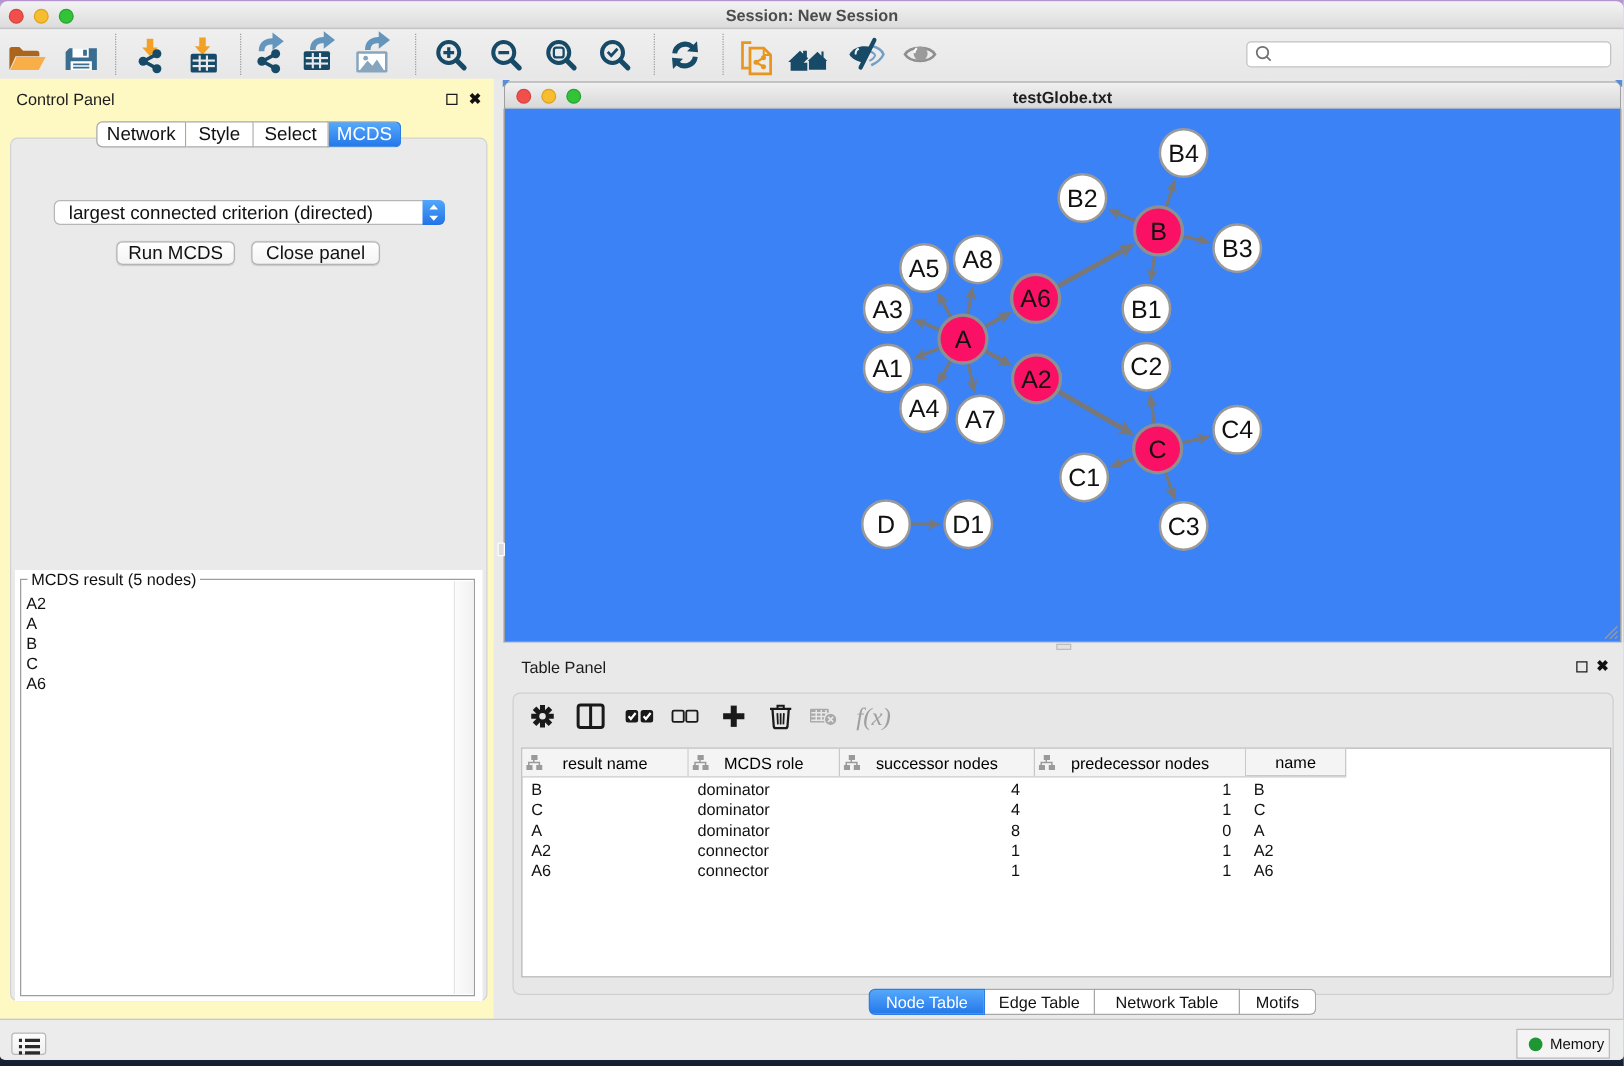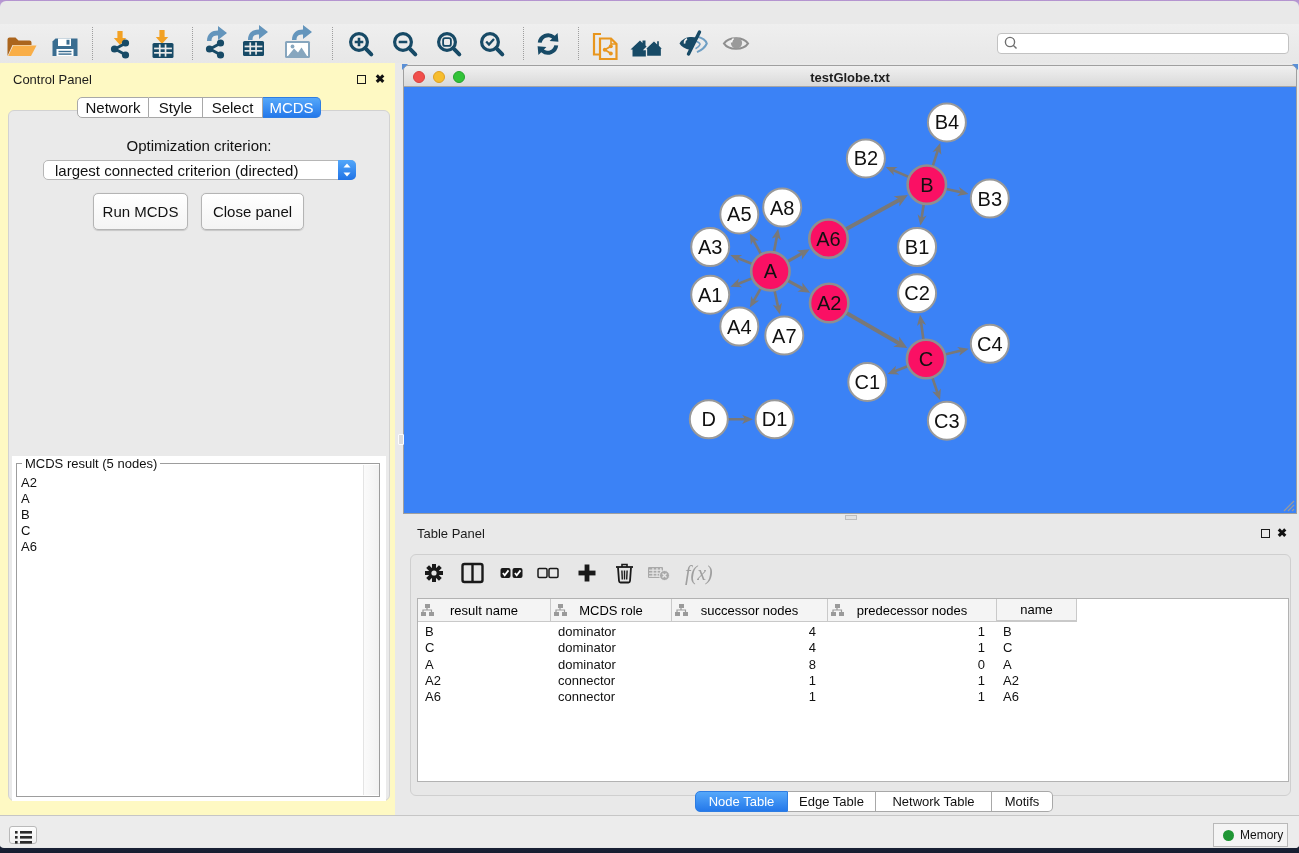--- a/index.html
+++ b/index.html
@@ -32,21 +32,21 @@
 .flbox { position:absolute; width:9px; height:9px; border:1.6px solid #1a1a1a; background:transparent; }
 .clx { position:absolute; font-size:12px; font-weight:bold; color:#111; }
 .seg { position:absolute; display:flex; height:21px; font-size:15px; z-index:5; }
 .seg div { background:#fff; border:1px solid #a8a8a8; border-left:none; color:#111;
   display:flex; align-items:center; justify-content:center; }
 .seg div:first-child { border-left:1px solid #a8a8a8; border-radius:5px 0 0 5px; }
 .seg div:last-child { border-radius:0 5px 5px 0; }
 .seg div.sel { background:linear-gradient(180deg,#55a8fa,#2478ea); color:#fff; border-color:#2e7de2; }
 #cpbox { position:absolute; left:8px; top:47px; width:382px; height:691px;
   background:#eaeaea; border:1px solid #d2d2d2; border-radius:6px; }
-.btn { position:absolute; height:37px; background:linear-gradient(180deg,#ffffff,#f4f4f4);
+.btn { position:absolute; height:19px; background:linear-gradient(180deg,#ffffff,#f4f4f4);
   border:1px solid #b4b4b4; border-radius:5px; font-size:15px; color:#111;
   display:flex; align-items:center; justify-content:center;
   box-shadow:0 0.5px 1px rgba(0,0,0,0.15); }
 
 #netwin { position:absolute; left:403px; top:64px; width:894px; height:449px; }
 #nettitle { position:absolute; left:0; top:0; width:894px; height:22px;
   background:linear-gradient(180deg,#f0f0f0,#d9d9d9); border:1px solid #9f9f9f;
   border-bottom:1px solid #a5a5a5; border-radius:5px 5px 0 0; }
 #netcanvas { position:absolute; left:0; top:22px; width:894px; height:427px;
   background:#3b82f6; border:1px solid #9f9f9f; border-top:none; }
@@ -65,20 +65,26 @@
   background:#ececec; border-top:1px solid #c6c6c6; }
 #membtn { position:absolute; left:1213px; top:7px; width:75px; height:24px;
   background:#f4f4f4; border:1px solid #b9b9b9; font-size:12px; color:#111;
   display:flex; align-items:center; }
 #listbtn { position:absolute; left:9px; top:10px; width:28px; height:18px;
   background:linear-gradient(180deg,#fdfdfd,#f0f0f0); border:1px solid #b9b9b9; border-radius:3px; }
 </style>
 </head>
 <body>
 <div id="app">
+  <div id="titlebar">
+    <div class="tl t1"></div>
+      <div class="tl t2"></div>
+      <div class="tl t3"></div>
+    <div class="ttl">Session: New Session</div>
+  </div>
   <div id="toolbar">
     <svg class="abs" style="left:0;top:0" width="760" height="39">
 <defs>
 <g id="share3">
             <line x1="0" y1="0" x2="10" y2="-5.5" stroke-width="2.8"></line>
             <line x1="0" y1="0" x2="10" y2="5.5" stroke-width="2.8"></line>
             <circle cx="-0.5" cy="0" r="3.6" stroke="none"></circle>
             <circle cx="10.5" cy="-6" r="3.6" stroke="none"></circle>
             <circle cx="10.5" cy="6" r="3.6" stroke="none"></circle>
           </g>
@@ -207,21 +213,20 @@
     <div class="phead abs" style="left:13px; top:9px;">Control Panel</div>
     <div class="flbox" style="left:357px; top:12px;"></div>
     <div class="clx" style="left:375px; top:9px;">✖</div>
     <div class="seg" style="left:77px; top:34px;">
       <div style="width:72px;">Network</div>
       <div style="width:54px;">Style</div>
       <div style="width:60px;">Select</div>
       <div class="sel" style="width:58px;">MCDS</div>
     </div>
     <div id="cpbox"></div>
-    <div class="abs" style="left:8px; top:74px; width:382px; text-align:center; font-size:15px; color:#111;">Optimization criterion:</div>
     <div class="abs" style="left:43px; top:97px; width:313px; height:20px; background:#fff; border:1px solid #b6b6b6; border-radius:5px;">
       <div class="abs" style="left:11px; top:1px; font-size:15px; color:#111;">largest connected criterion (directed)</div>
       <div class="abs" style="right:-1px; top:-1px; width:18px; height:20px; background:linear-gradient(180deg,#53a7fa,#2173e6); border-radius:0 5px 5px 0;">
           <svg width="18" height="20" style="position:absolute;left:0;top:0">
             <path d="M 9 3.5 L 12.5 7.5 L 5.5 7.5 Z" fill="#fff"></path>
             <path d="M 9 16.5 L 12.5 12.5 L 5.5 12.5 Z" fill="#fff"></path>
           </svg>
         </div>
     </div>
     <div class="btn" style="left:93px; top:130px; width:95px;">Run MCDS</div>

